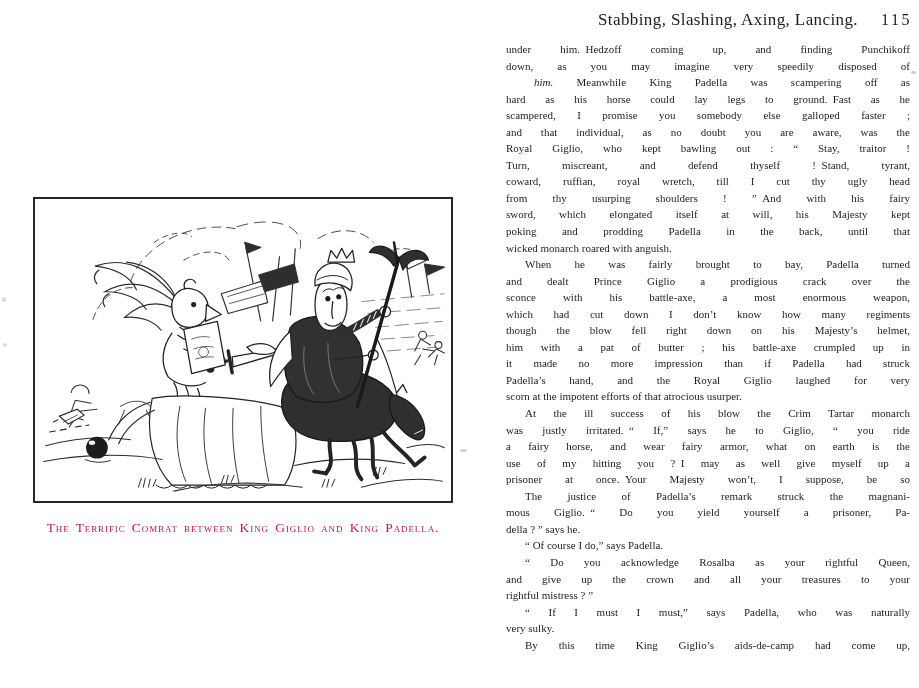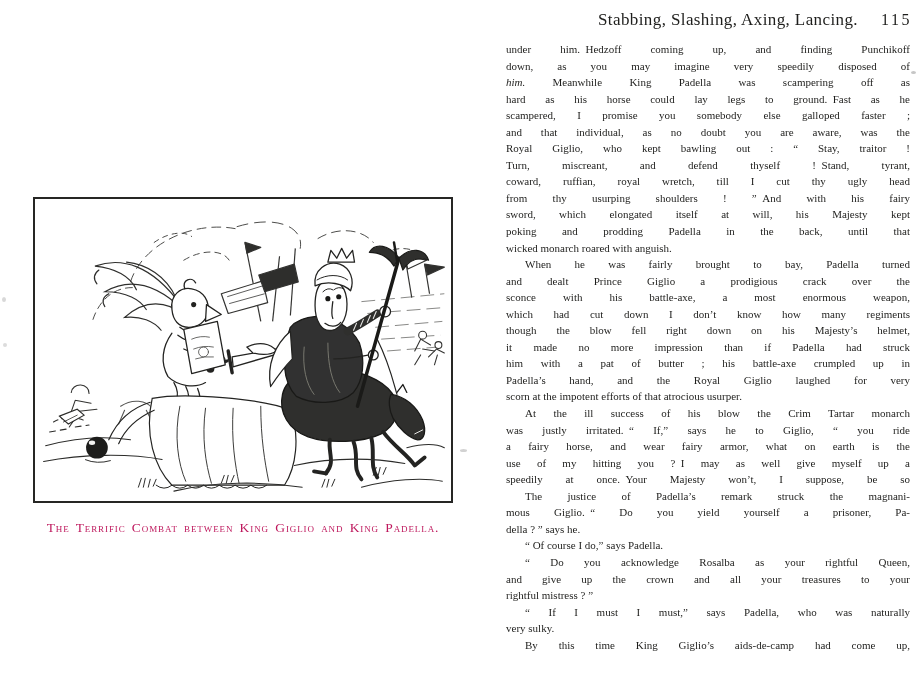--- a/index.html
+++ b/index.html
@@ -12,21 +12,21 @@
   .running-head { position:absolute; left:526px; top:10px; width:404px; height:24px; }
   .head-title { text-align:center; font-size:17px; letter-spacing:0.4px; white-space:nowrap; }
   .page-num { position:absolute; right:18px; top:1px; font-size:16px; letter-spacing:2.5px; }
   .text-col { position:absolute; left:506px; top:41px; width:404px; }
   .line {
     font-size:11px; line-height:16.55px;
     text-align:justify; text-align-last:justify;
   }
   .line.end { text-align-last:left; }
   .line.indent { text-indent:19px; }
-  .it { font-style:italic; }
+  .it { font-style:italic;margin-left:28px; }
   
   .plate {
     position:absolute; left:33px; top:197px; width:420px; height:306px;
     border:2px solid #262624; box-sizing:border-box; background:#fff;
   }
   .plate svg { position:absolute; inset:0; width:100%; height:100%; }
   .caption {
     position:absolute; left:33px; top:520px; width:420px;
     text-align:center; font-variant:small-caps;
     font-size:13.5px; letter-spacing:0.9px; word-spacing:2px; color:#be185d;
@@ -212,29 +212,29 @@
     <div class="line">coward, ruffian, royal wretch, till I cut thy ugly head</div>
     <div class="line">from thy usurping shoulders ! ” And with his fairy</div>
     <div class="line">sword, which elongated itself at will, his Majesty kept</div>
     <div class="line">poking and prodding Padella in the back, until that</div>
     <div class="line end">wicked monarch roared with anguish.</div>
     <div class="line indent">When he was fairly brought to bay, Padella turned</div>
     <div class="line">and dealt Prince Giglio a prodigious crack over the</div>
     <div class="line">sconce with his battle-axe, a most enormous weapon,</div>
     <div class="line">which had cut down I don’t know how many regiments</div>
     <div class="line">though the blow fell right down on his Majesty’s helmet,</div>
+    <div class="line">him with a pat of butter ; his battle-axe crumpled up in</div>
     <div class="line">it made no more impression than if Padella had struck</div>
-    <div class="line">him with a pat of butter ; his battle-axe crumpled up in</div>
     <div class="line">Padella’s hand, and the Royal Giglio laughed for very</div>
     <div class="line end">scorn at the impotent efforts of that atrocious usurper.</div>
     <div class="line indent">At the ill success of his blow the Crim Tartar monarch</div>
     <div class="line">was justly irritated. “ If,” says he to Giglio, “ you ride</div>
     <div class="line">a fairy horse, and wear fairy armor, what on earth is the</div>
     <div class="line">use of my hitting you ? I may as well give myself up a</div>
-    <div class="line">speedily at once. Your Majesty won’t, I suppose, be so</div>
+    <div class="line">prisoner at once. Your Majesty won’t, I suppose, be so</div>
     <div class="line indent">The justice of Padella’s remark struck the magnani-</div>
     <div class="line">mous Giglio. “ Do you yield yourself a prisoner, Pa-</div>
     <div class="line end">della ? ” says he.</div>
     <div class="line indent end">“ Of course I do,” says Padella.</div>
     <div class="line indent">“ Do you acknowledge Rosalba as your rightful Queen,</div>
     <div class="line">and give up the crown and all your treasures to your</div>
     <div class="line end">rightful mistress ? ”</div>
     <div class="line indent">“ If I must I must,” says Padella, who was naturally</div>
     <div class="line end">very sulky.</div>
     <div class="line indent">By this time King Giglio’s aids-de-camp had come up,</div>

